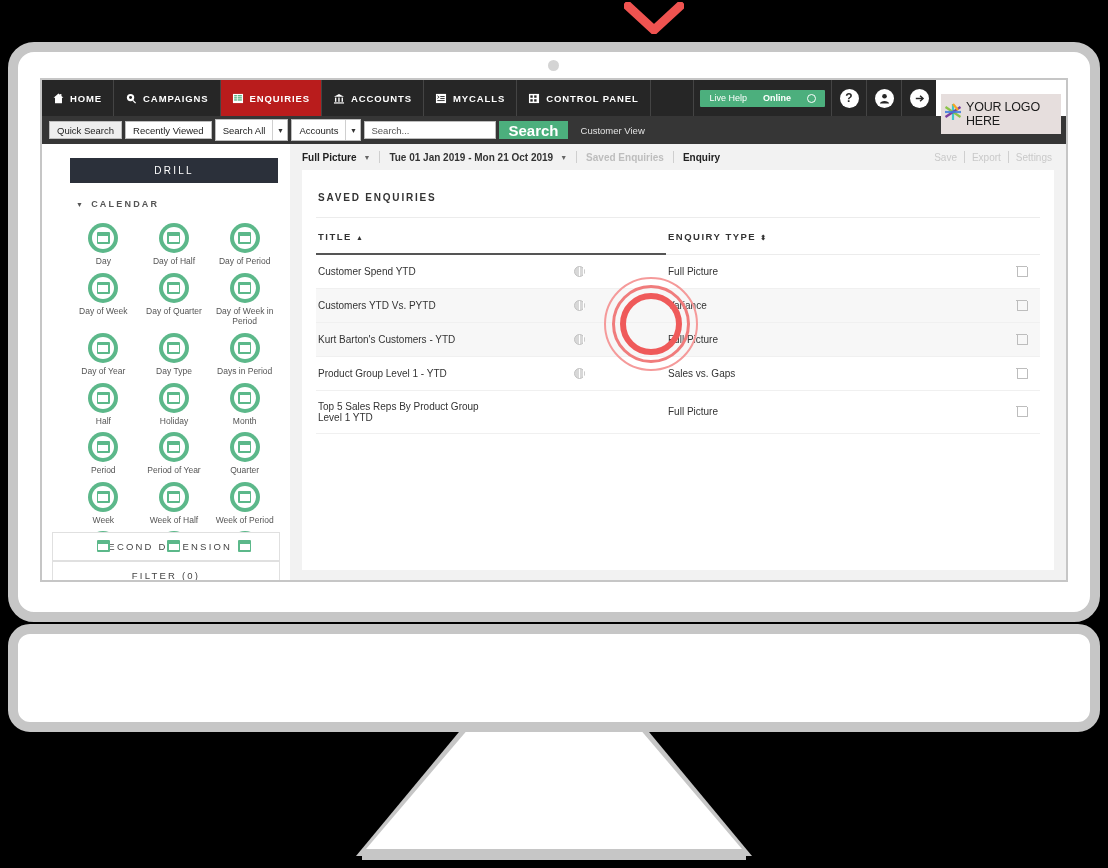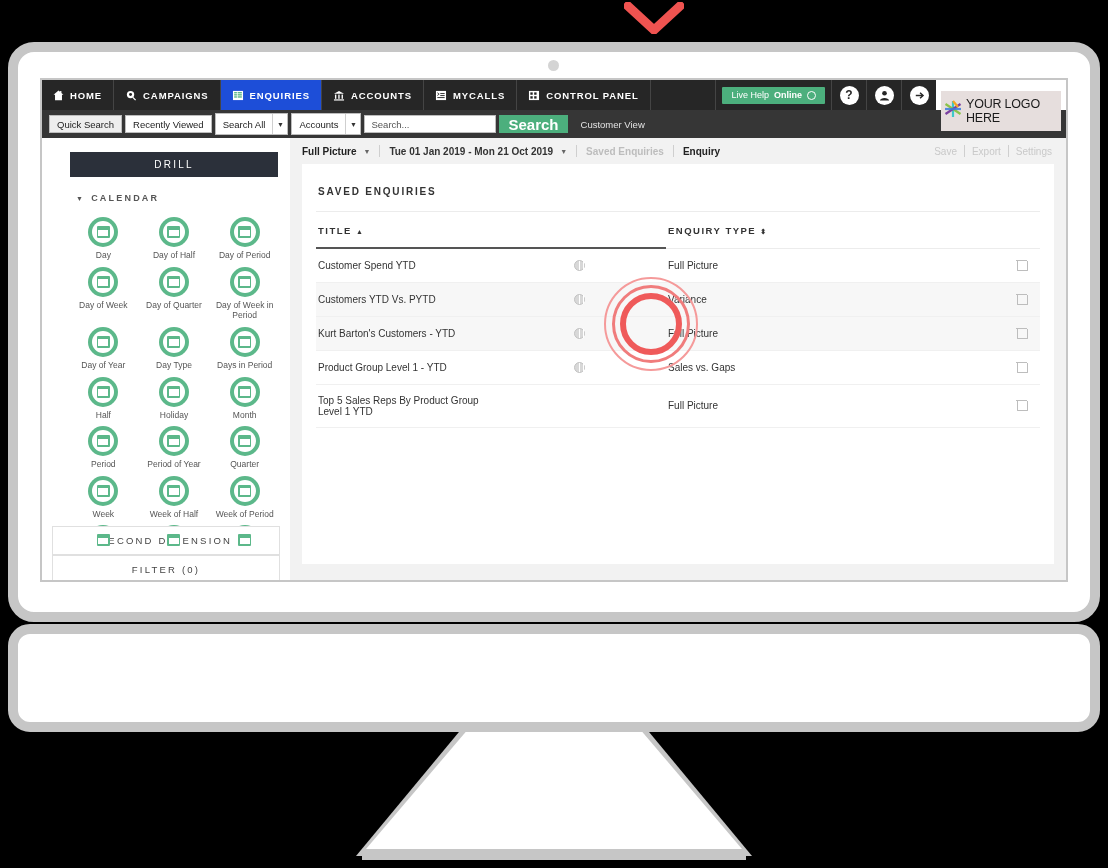--- a/index.html
+++ b/index.html
@@ -69,42 +69,42 @@
     position: absolute;
     left: 40px; top: 78px;
     width: 1028px; height: 504px;
     background: #f2f2f2;
     border: 2px solid #c6c6c6;
     overflow: hidden;
   }
 
   
   .topbar {
-    height: 30px;
+    height: 36px;
     background: #262626;
     display: flex;
     align-items: stretch;
     position: relative;
   }
   .nav-item {
     display: flex; align-items: center; gap: 6px;
     padding: 0 11px;
     color: #ffffff;
     font-size: 9.5px;
     font-weight: bold;
     letter-spacing: 0.9px;
     border-right: 1px solid #444;
     white-space: nowrap;
   }
-  .nav-item.active { background: #1d4ed8; justify-content: center; }
+  .nav-item.active { background: #b91c1c; justify-content: center; }
   .nav-ico { display: inline-flex; align-items: center; }
   .nav-spacer { flex: 1; border-right: 1px solid #444; }
 
   .live-help {
-    display: flex; align-items: center; gap: 5px;
+    display: flex; align-items: center; gap: 16px;
     background: #4caf7d;
     color: #fff;
     font-size: 9px;
     padding: 0 9px;
     height: 17px;
     align-self: center;
     margin: 0 6px;
     border-radius: 1px;
     white-space: nowrap;
   }

